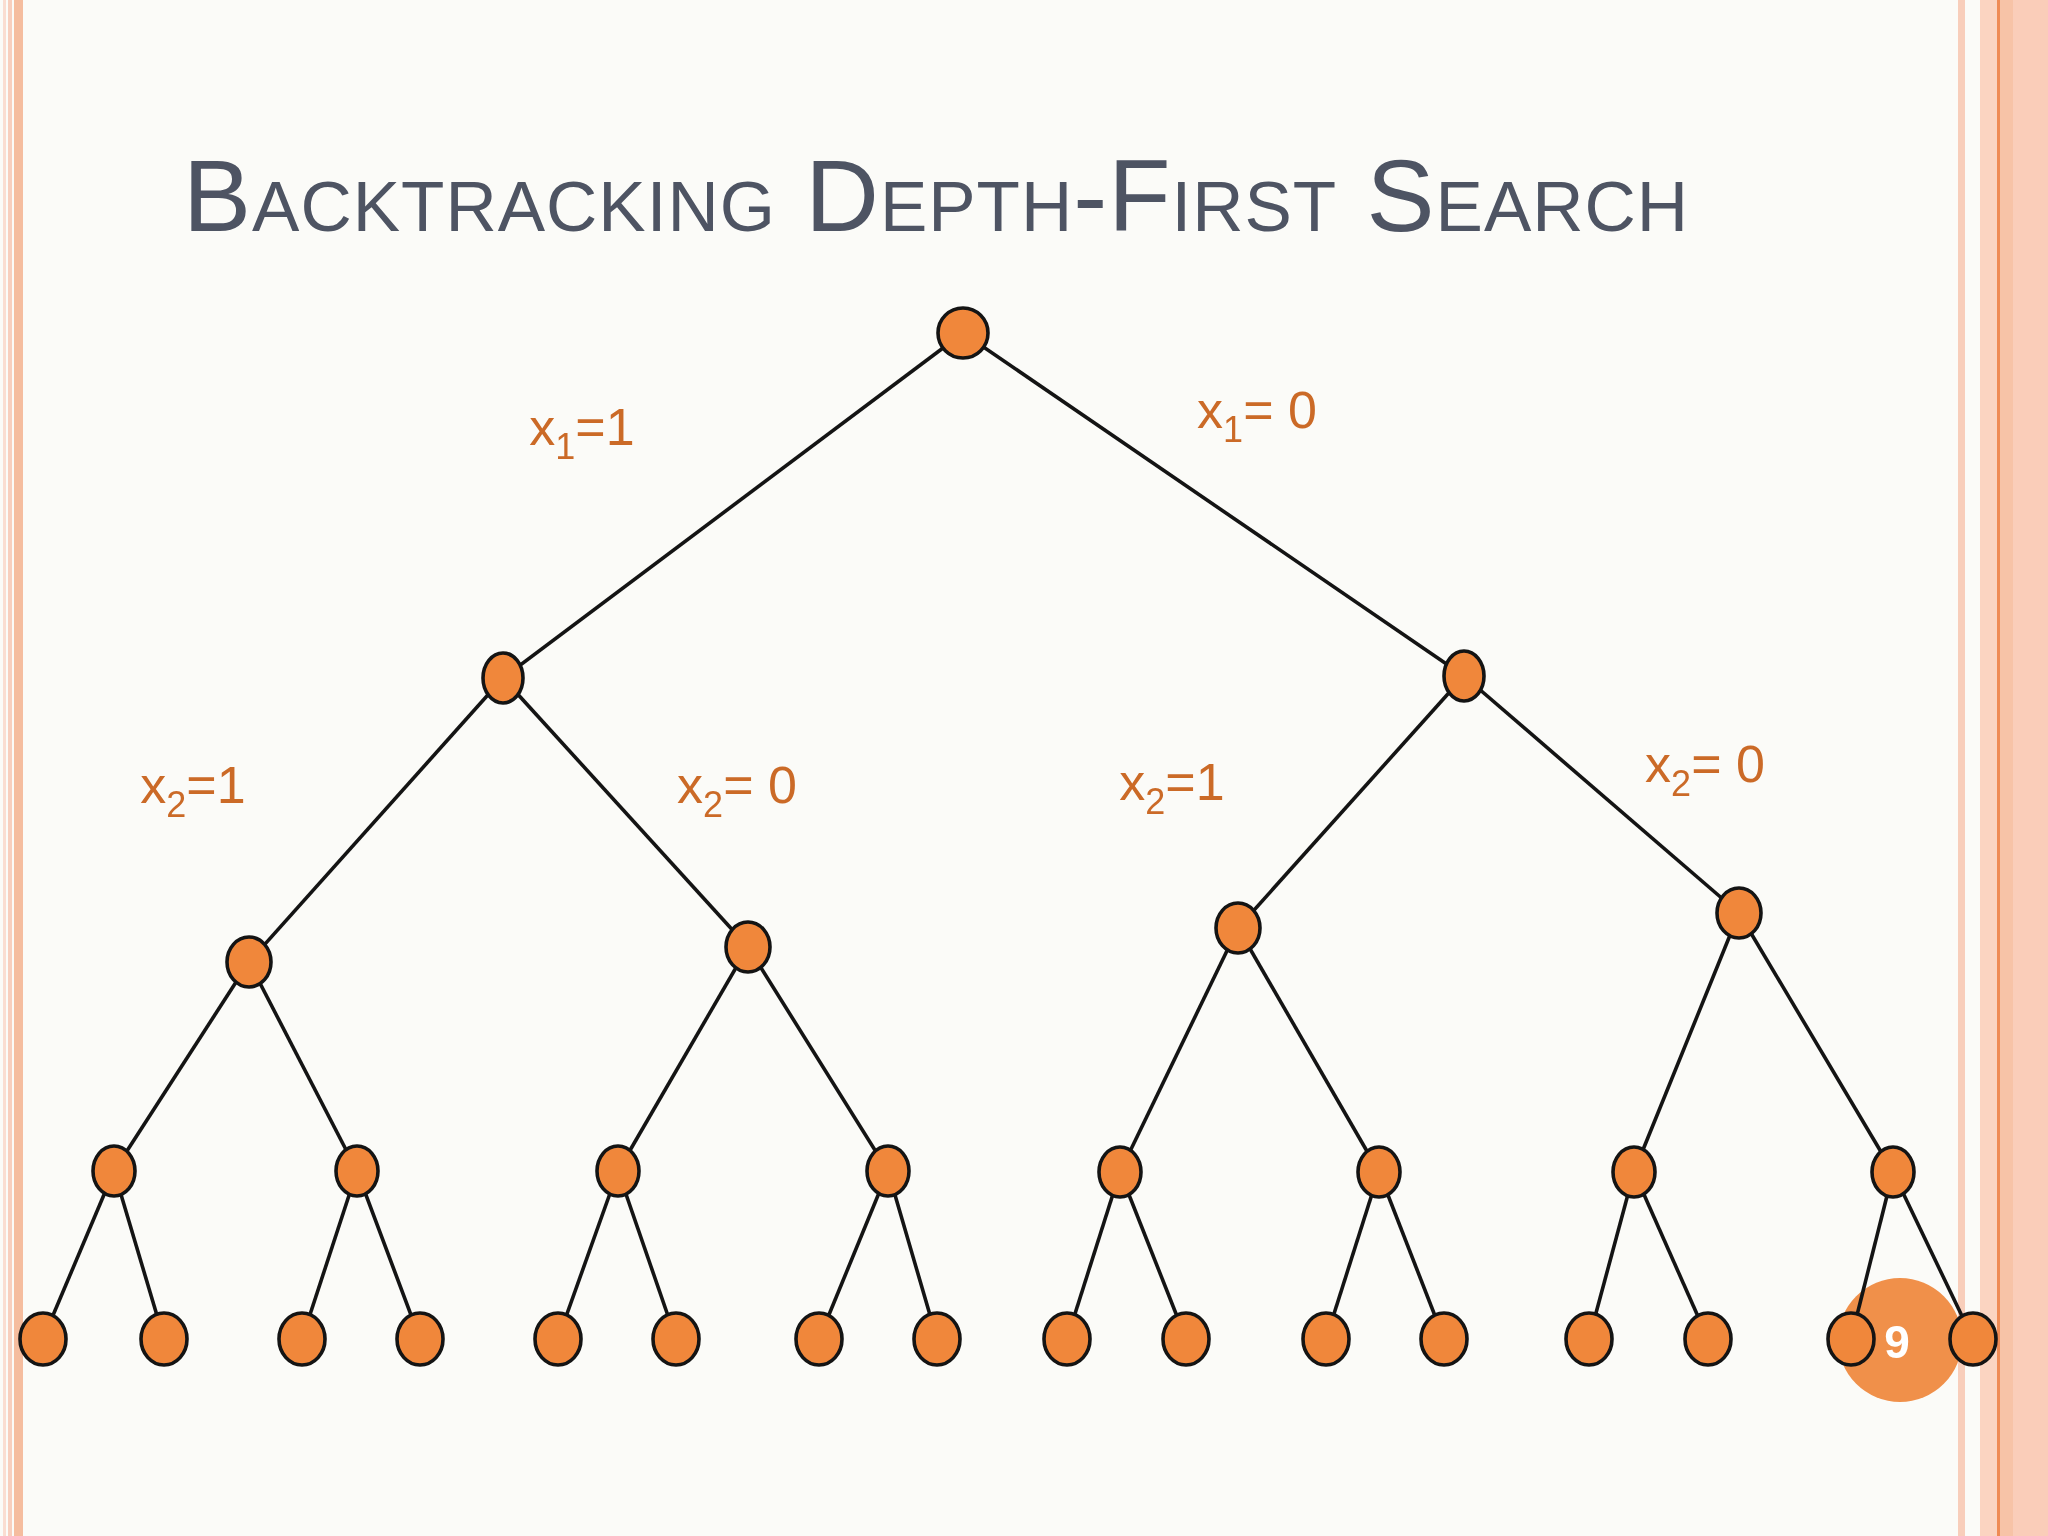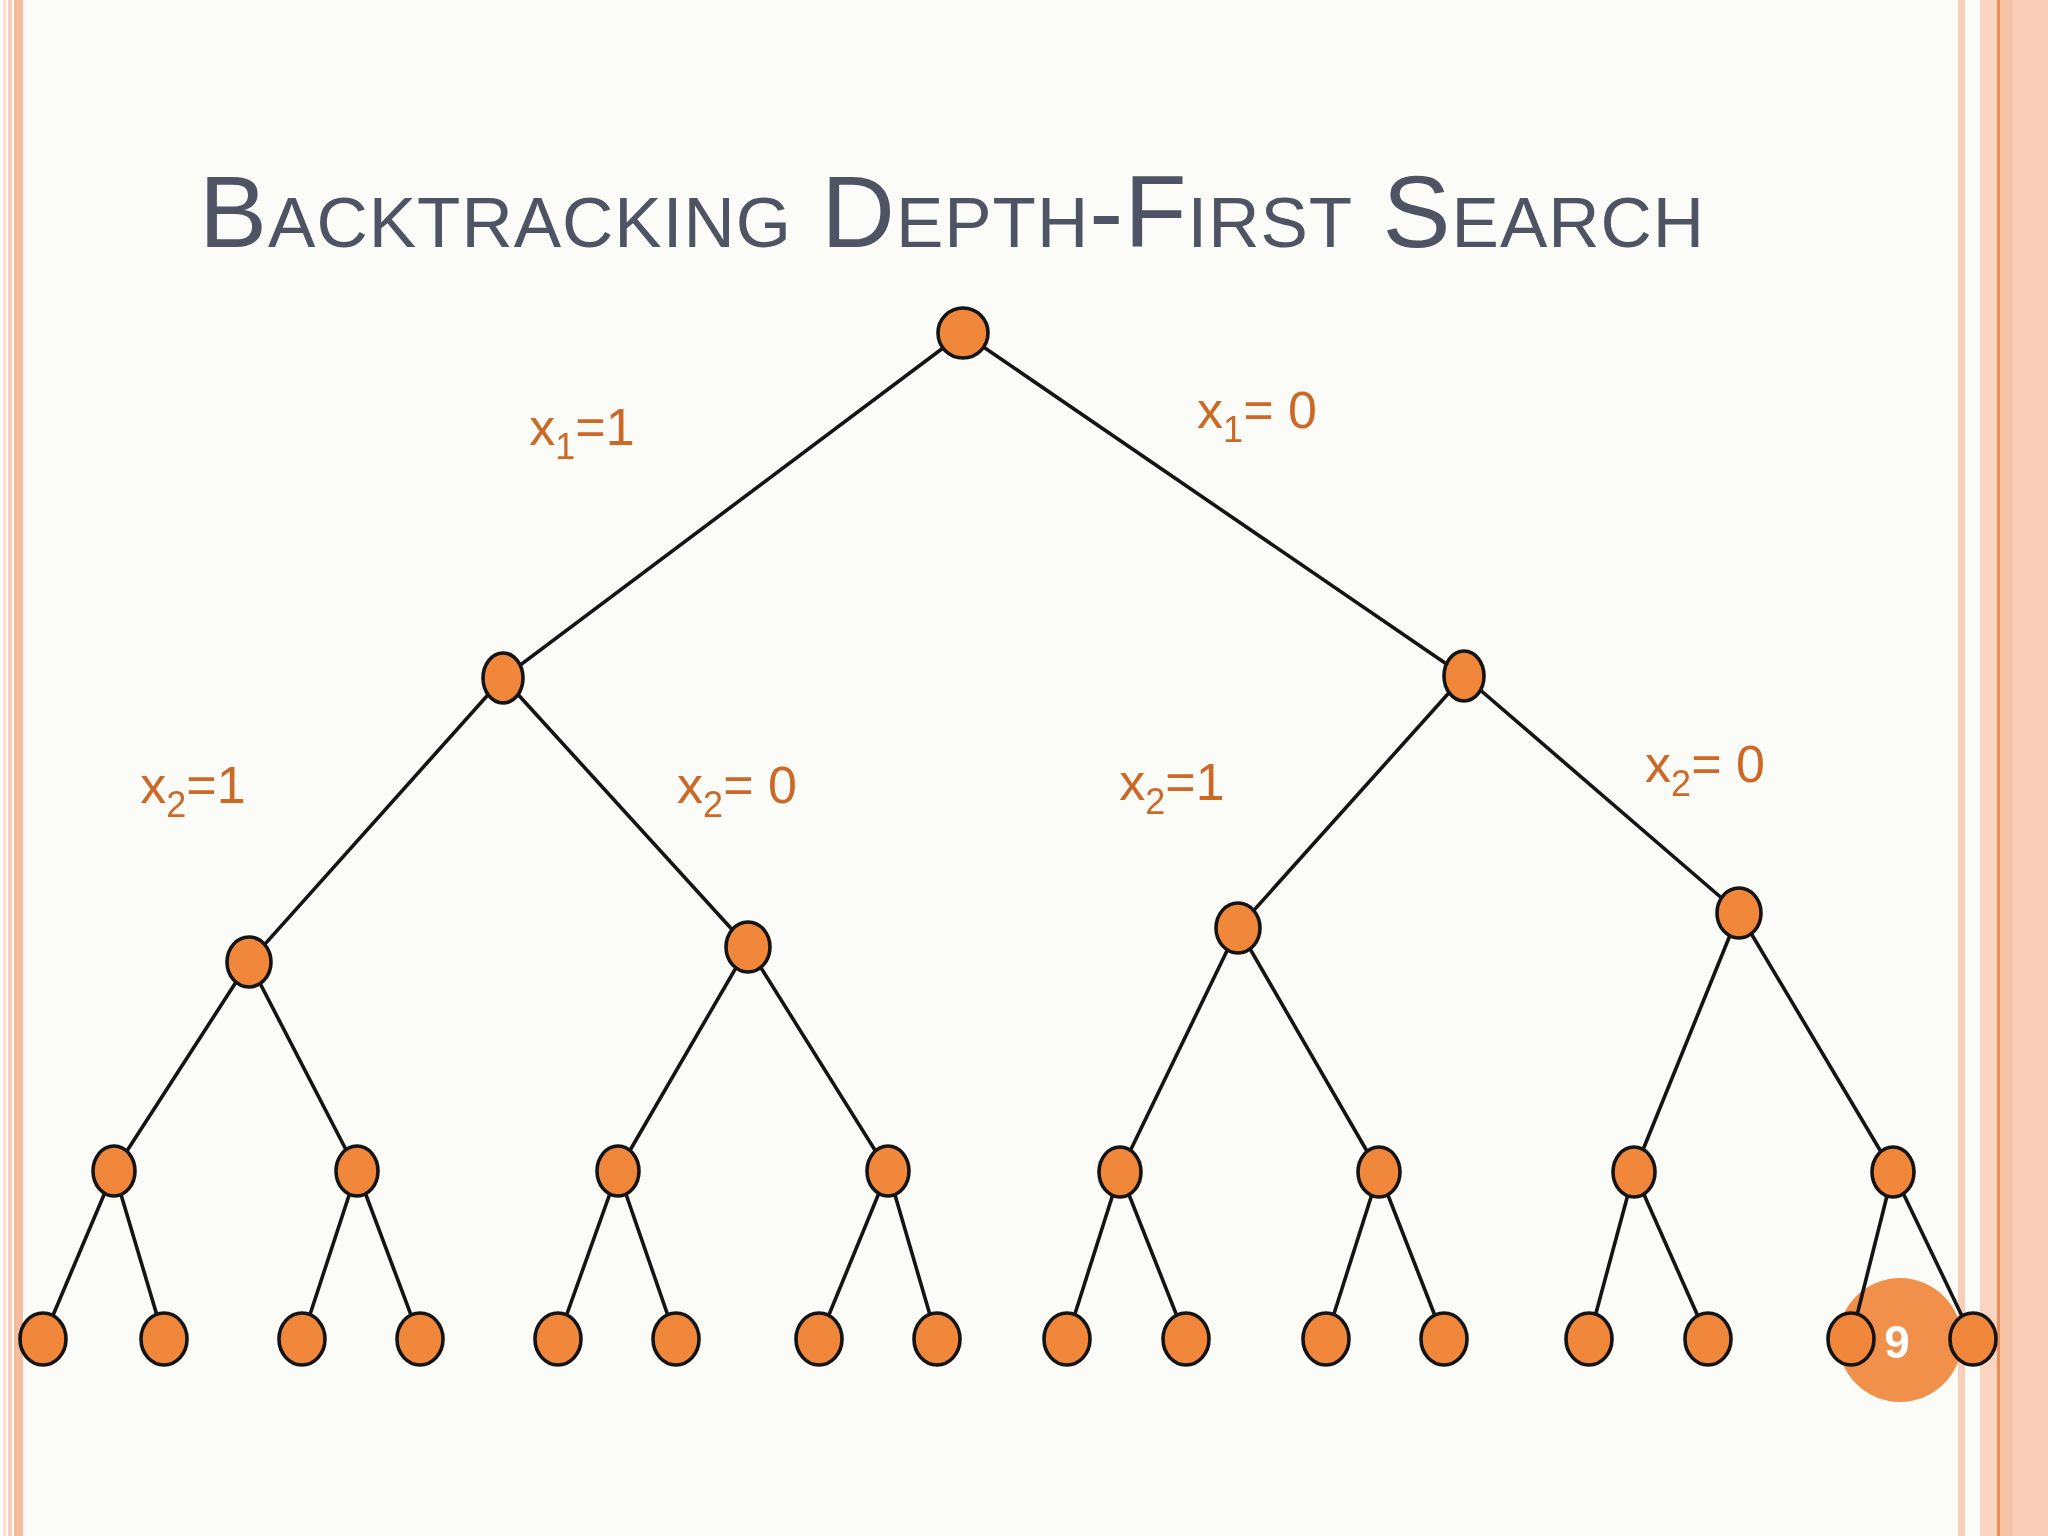--- a/index.html
+++ b/index.html
@@ -18,21 +18,21 @@
   .ls2 { left: 8px;    width: 4px;  background: #F8CFBE; }
   .ls3 { left: 14px;   width: 9px;  background: #F5BD9F; }
   .rs1 { left: 1958px; width: 7px;  background: #F8CEBB; }
   .rs2 { left: 1980px; width: 17px; background: #FBD4C1; }
   .rs3 { left: 1997px; width: 3px;  background: #EF8B55; }
   .rs4 { left: 2000px; width: 13px; background: #F7C3A7; }
   .rs5 { left: 2013px; width: 35px; background: #FACDB9; }
   .title {
     position: absolute;
     left: 183px; top: 138px;
-    margin: 16px;
+    margin: 0;
     font-size: 102px;
     font-weight: 400;
     font-variant: small-caps;
     letter-spacing: 1px;
     color: #4E5463;
     white-space: nowrap;
   }
   svg.tree {
     position: absolute;
     left: 0; top: 0;

